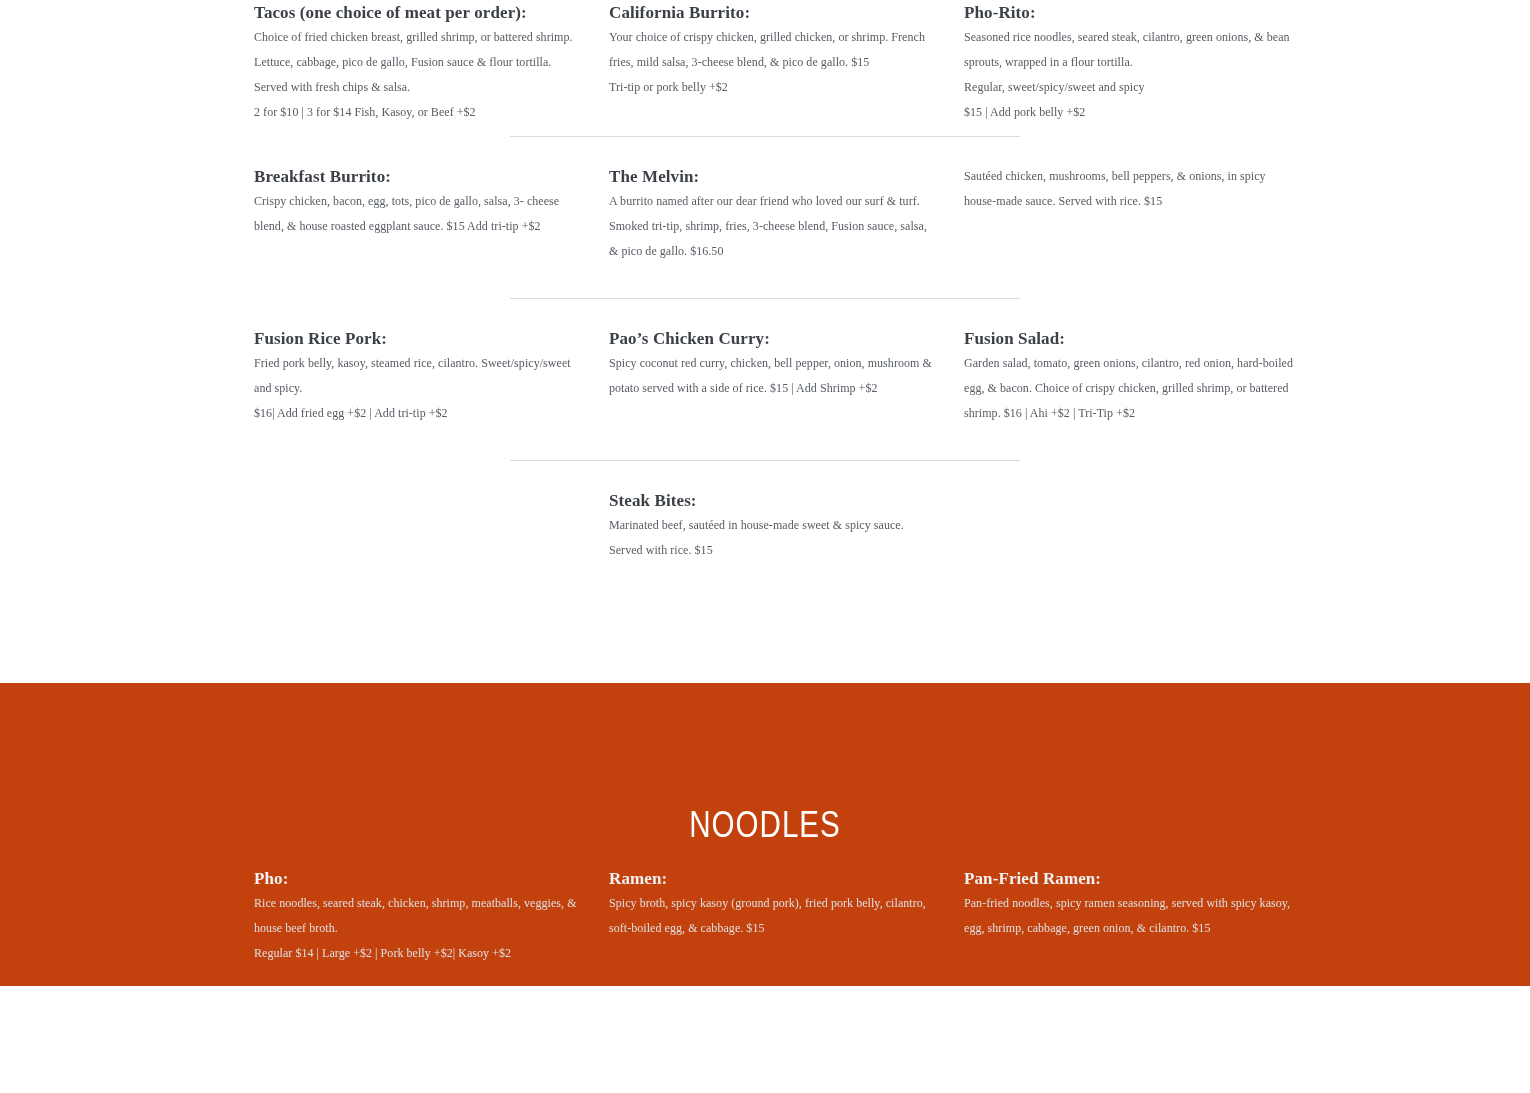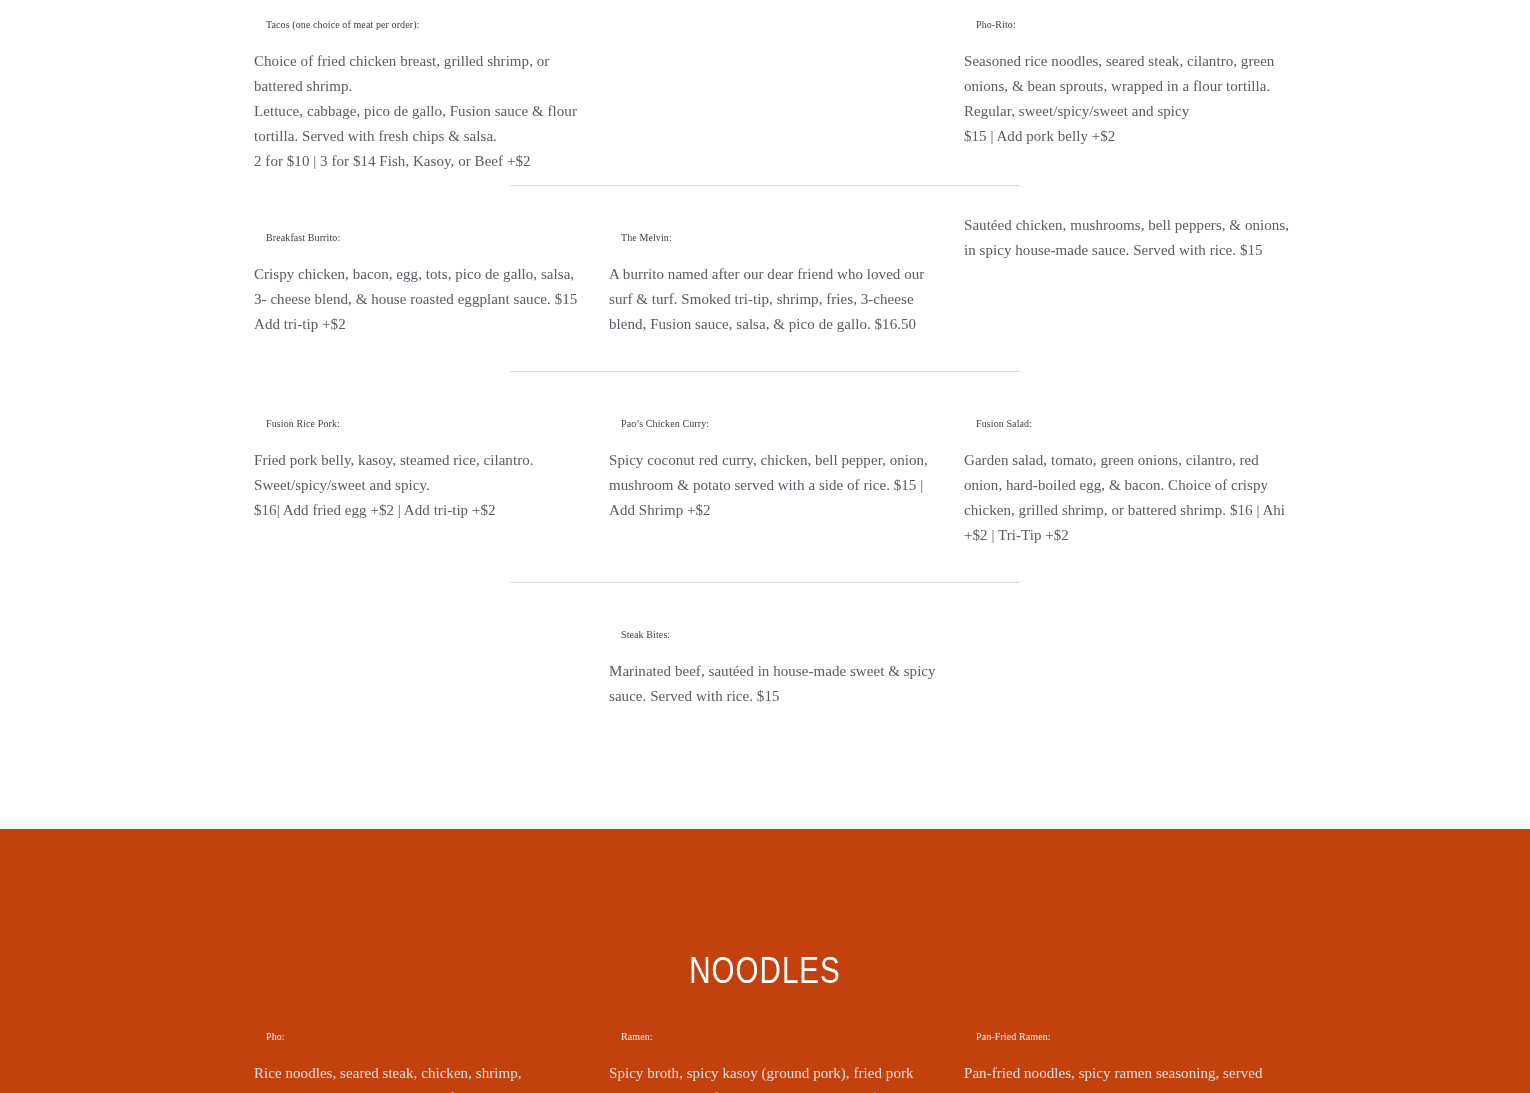--- a/index.html
+++ b/index.html
@@ -36,32 +36,32 @@
 
   .col {
     padding: 0 26px 0 0;
   }
   .col.c1 { grid-column: 2; }
   .col.c2 { grid-column: 3; }
   .col.c3 { grid-column: 4; }
 
   .item-title {
     font-family: "Liberation Serif", "DejaVu Serif", serif;
-    font-weight: normal;
-    font-size: 10px;
+    font-weight: bold;
+    font-size: 17px;
     line-height: 25px;
     color: #3c4148;
-    margin: 12px;
+    margin: 0;
     letter-spacing: 0.1px;
   }
 
   .item-desc {
     font-family: "Liberation Serif", "DejaVu Serif", serif;
     font-weight: normal;
-    font-size: 15px;
+    font-size: 12px;
     line-height: 25px;
     color: #565c63;
     margin: 0;
     letter-spacing: 0.05px;
   }
 
   .row-space-1 { height: 11px; }
 
   .divider-wrap {
     display: flex;
@@ -109,20 +109,25 @@
 
   <div class="section-light">
 
     <div class="grid-row">
       <div class="col c1">
         <p class="item-title">Tacos (one choice of meat per order):</p>
         <p class="item-desc">Choice of fried chicken breast, grilled shrimp, or battered shrimp.</p>
         <p class="item-desc">Lettuce, cabbage, pico de gallo, Fusion sauce &amp; flour tortilla. Served with fresh chips &amp; salsa.</p>
         <p class="item-desc">2 for $10 | 3 for $14 Fish, Kasoy, or Beef +$2</p>
       </div>
+      <div class="col c2">
+        <p class="item-title">California Burrito:</p>
+        <p class="item-desc">Your choice of crispy chicken, grilled chicken, or shrimp. French fries, mild salsa, 3-cheese blend, &amp; pico de gallo. $15</p>
+        <p class="item-desc">Tri-tip or pork belly +$2</p>
+      </div>
       <div class="col c3">
         <p class="item-title">Pho-Rito:</p>
         <p class="item-desc">Seasoned rice noodles, seared steak, cilantro, green onions, &amp; bean sprouts, wrapped in a flour tortilla.</p>
         <p class="item-desc">Regular, sweet/spicy/sweet and spicy</p>
         <p class="item-desc">$15 | Add pork belly +$2</p>
       </div>
     </div>
 
     <div class="row-space-1"></div>
     <div class="divider-wrap">

